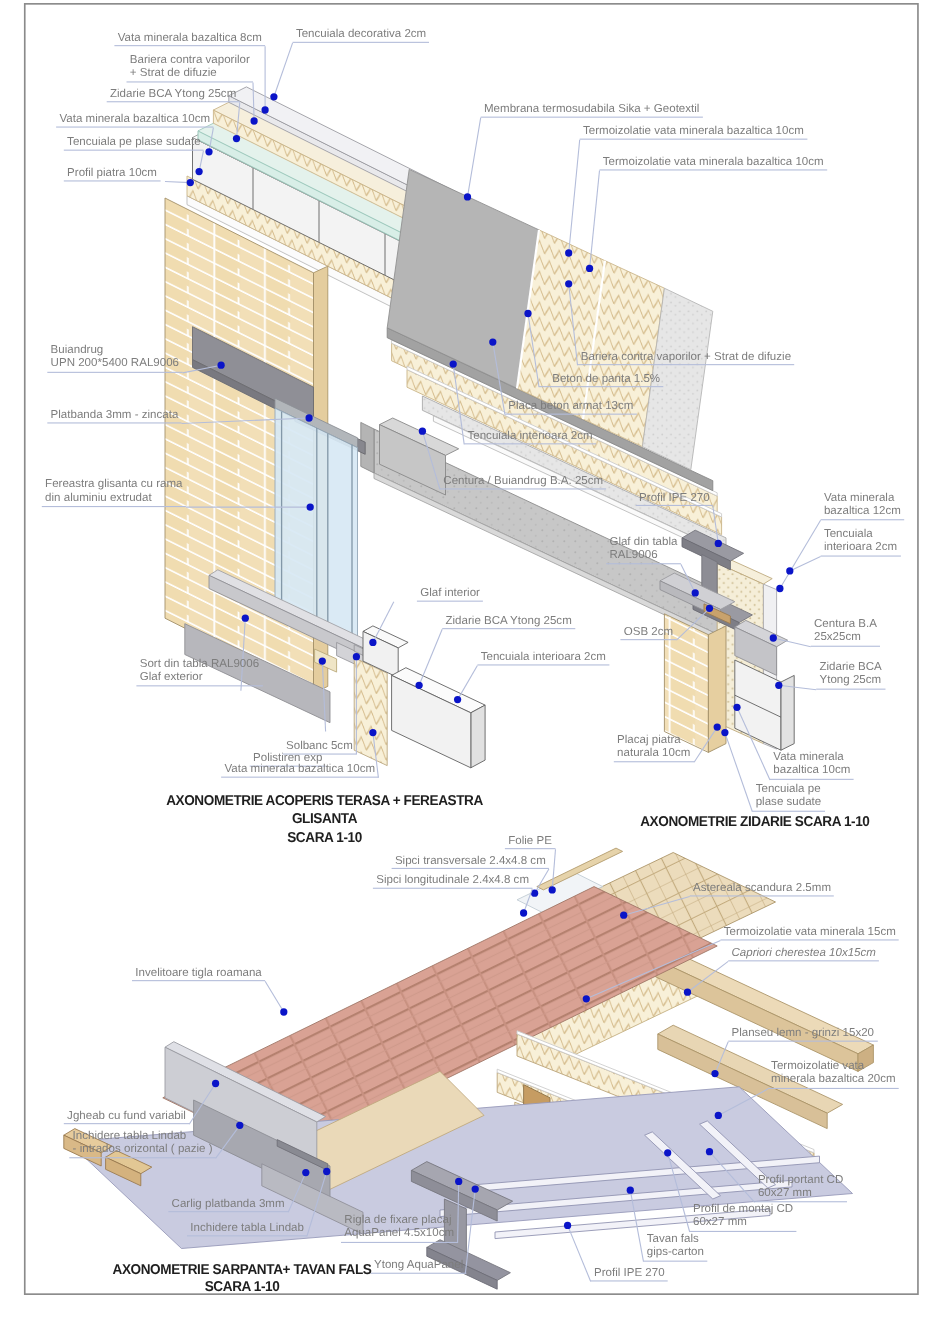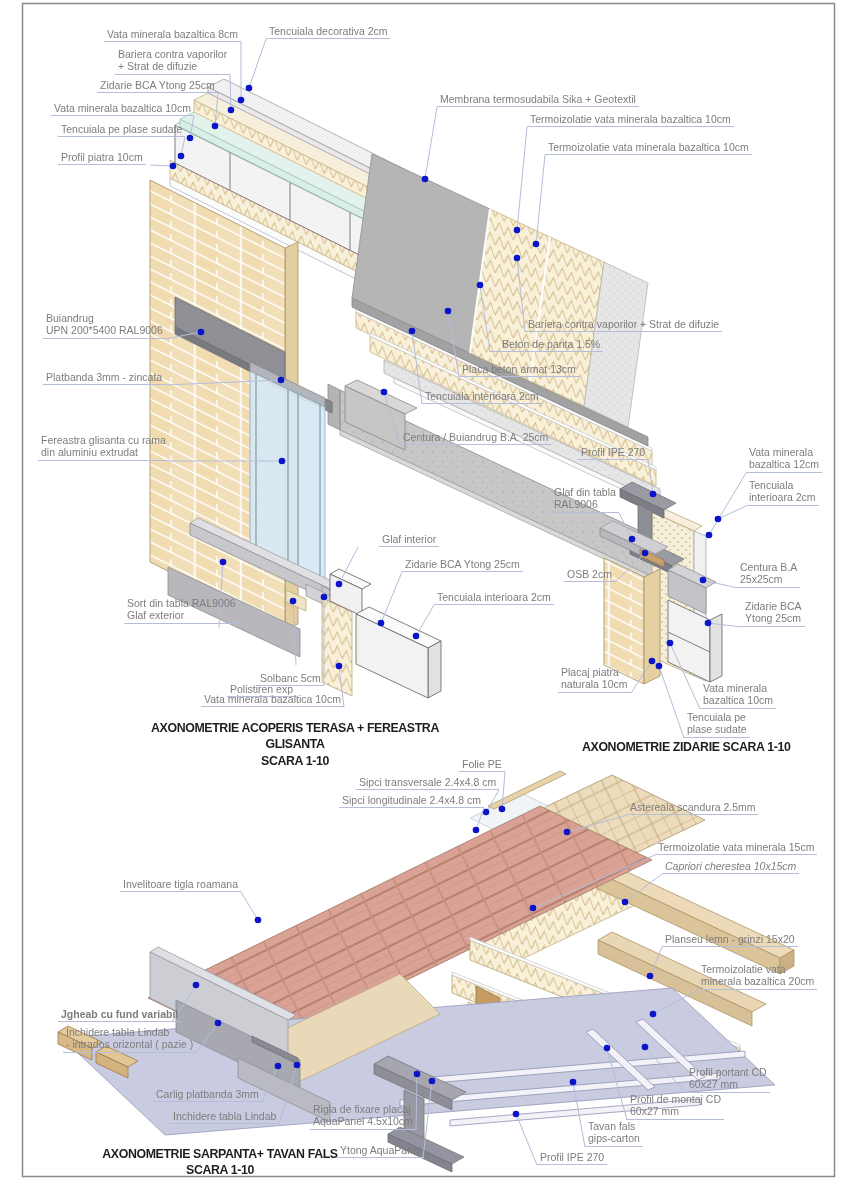--- a/index.html
+++ b/index.html
@@ -342,21 +342,21 @@
 <div class="lbl" style="left:459px;top:758px;">Folie PE</div>
 <div class="lbl" style="left:356px;top:776px;">Sipci transversale 2.4x4.8 cm</div>
 <div class="lbl" style="left:339px;top:794px;">Sipci longitudinale 2.4x4.8 cm</div>
 <div class="lbl" style="left:627px;top:801px;">Astereala scandura 2.5mm</div>
 <div class="lbl" style="left:655px;top:841px;">Termoizolatie vata minerala 15cm</div>
 <div class="lbl" style="left:662px;top:860px;font-style:italic;">Capriori cherestea 10x15cm</div>
 <div class="lbl" style="left:120px;top:878px;">Invelitoare tigla roamana</div>
 <div class="lbl" style="left:662px;top:933px;">Planseu lemn - grinzi 15x20</div>
 <div class="lbl" style="left:698px;top:963px;">Termoizolatie vata
 minerala bazaltica 20cm</div>
-<div class="lbl" style="left:58px;top:1008px;font-weight:bold;">Jgheab cu fund variabil</div>
+<div class="lbl" style="left:58px;top:1008px;">Jgheab cu fund variabil</div>
 <div class="lbl" style="left:63px;top:1026px;">Inchidere tabla Lindab
 - intrados orizontal ( pazie )</div>
 <div class="lbl" style="left:686px;top:1066px;">Profil portant CD
 60x27 mm</div>
 <div class="lbl" style="left:153px;top:1088px;text-align:right;">Carlig platbanda 3mm</div>
 <div class="lbl" style="left:627px;top:1093px;">Profil de montaj CD
 60x27 mm</div>
 <div class="lbl" style="left:585px;top:1120px;">Tavan fals
 gips-carton</div>
 <div class="lbl" style="left:310px;top:1103px;">Rigla de fixare placaj

